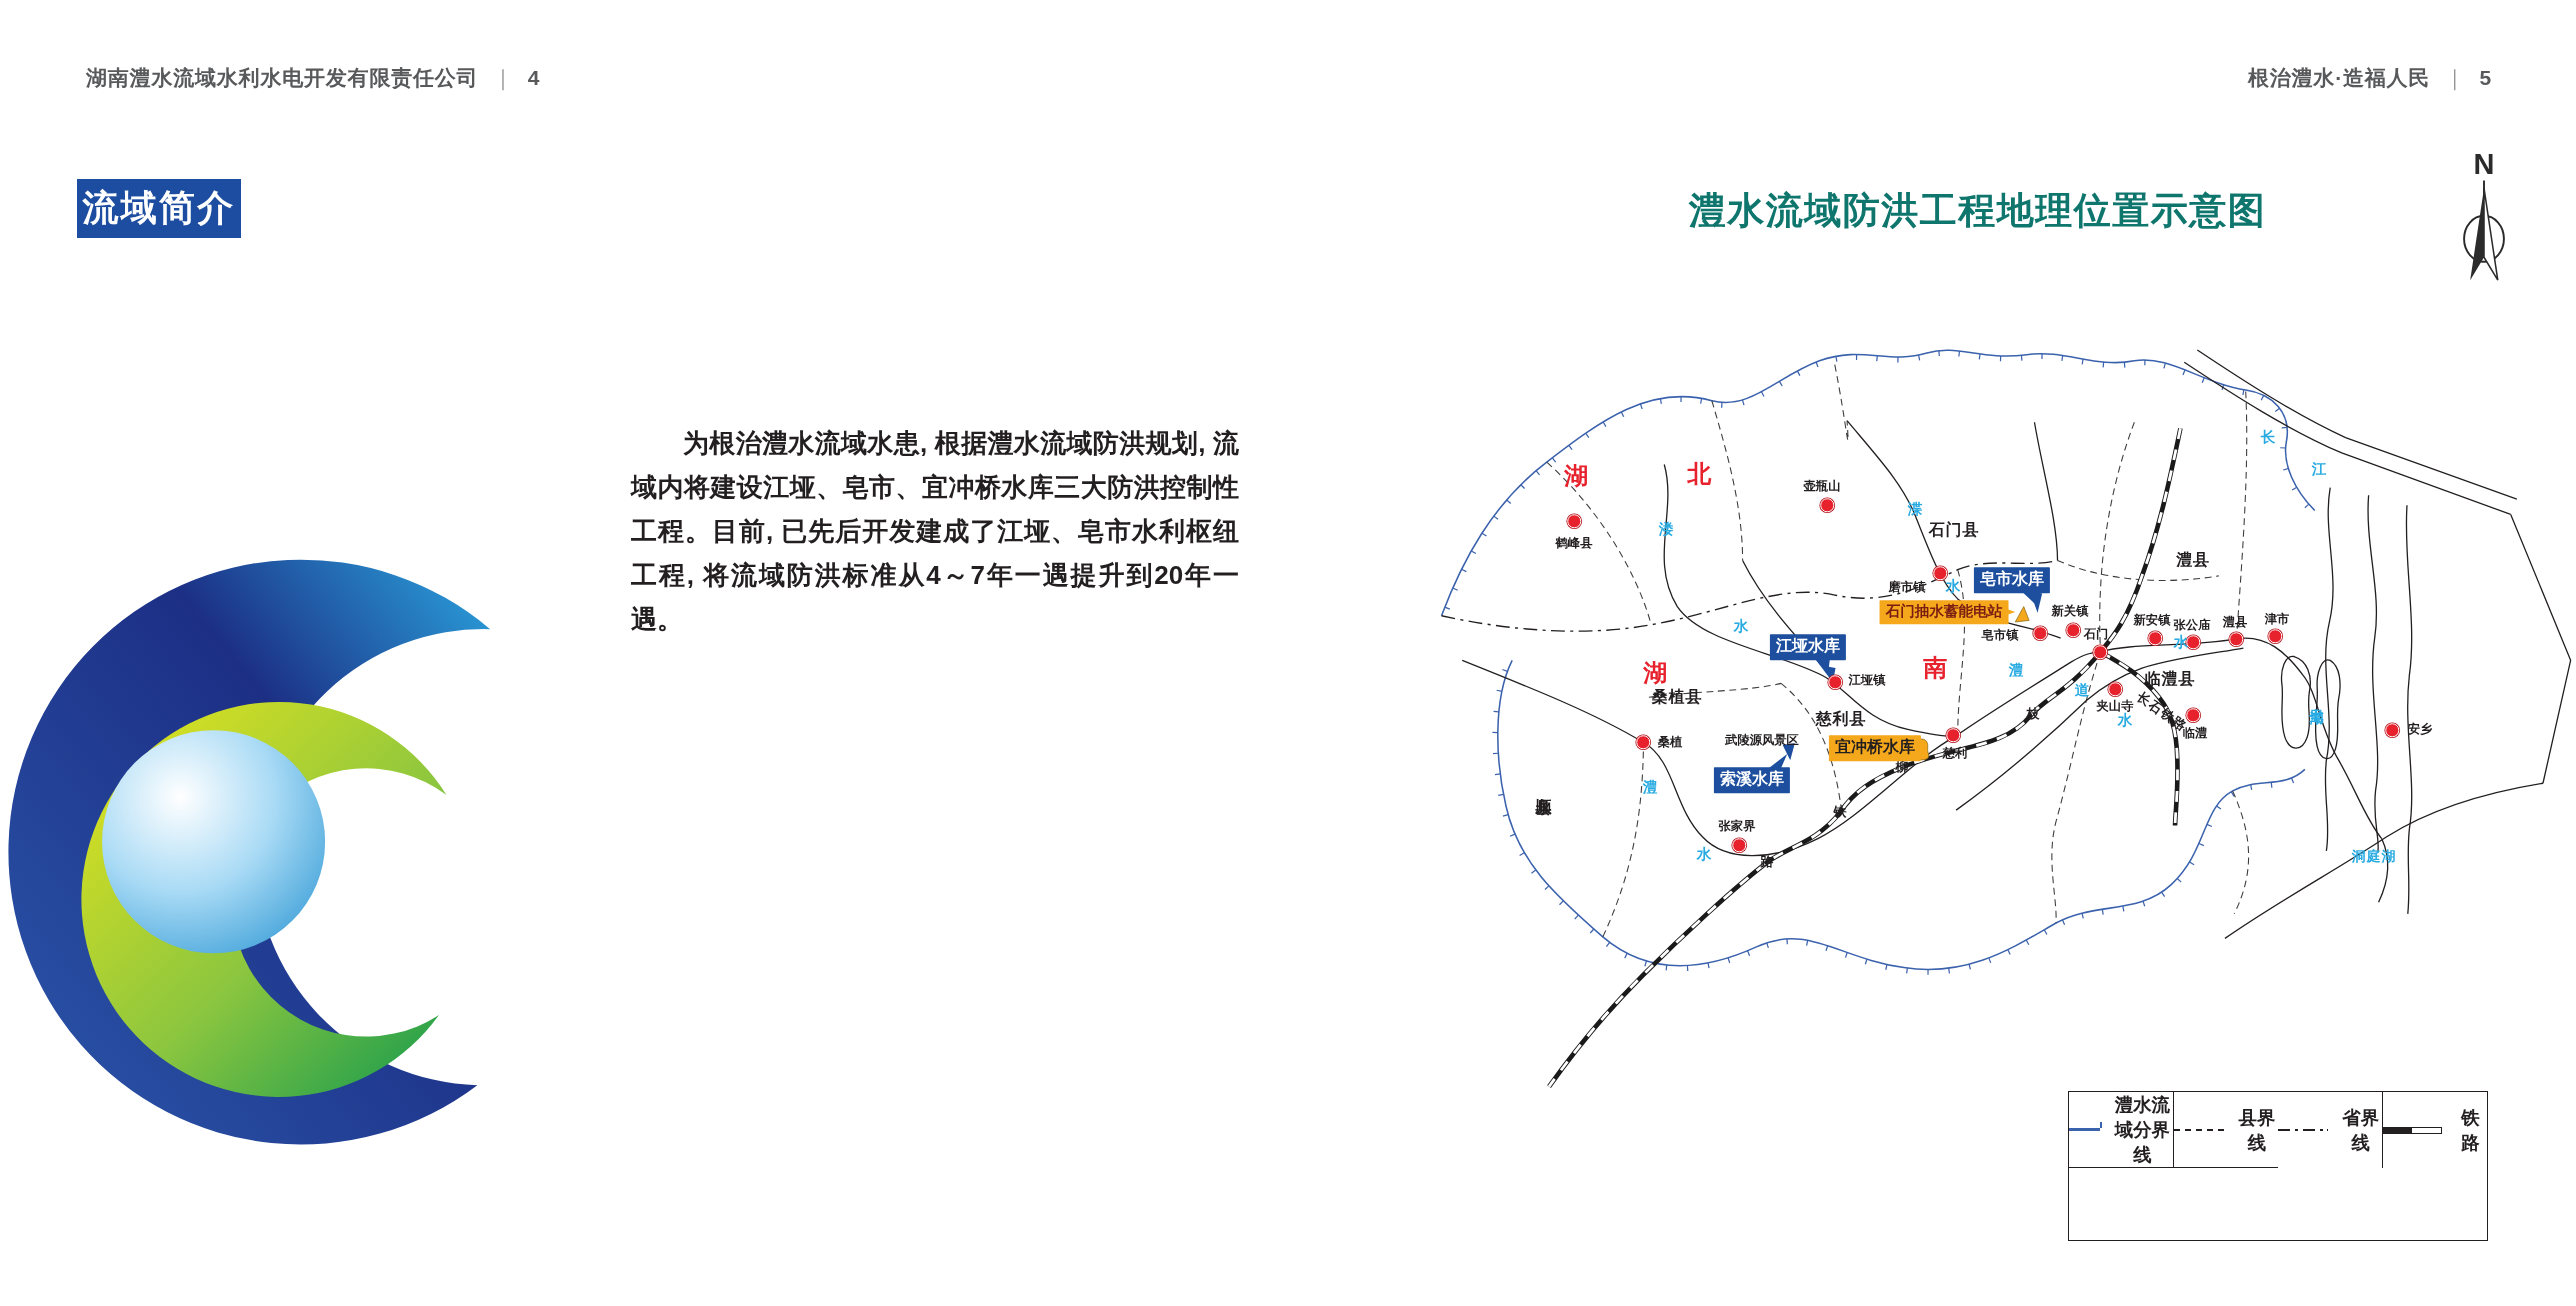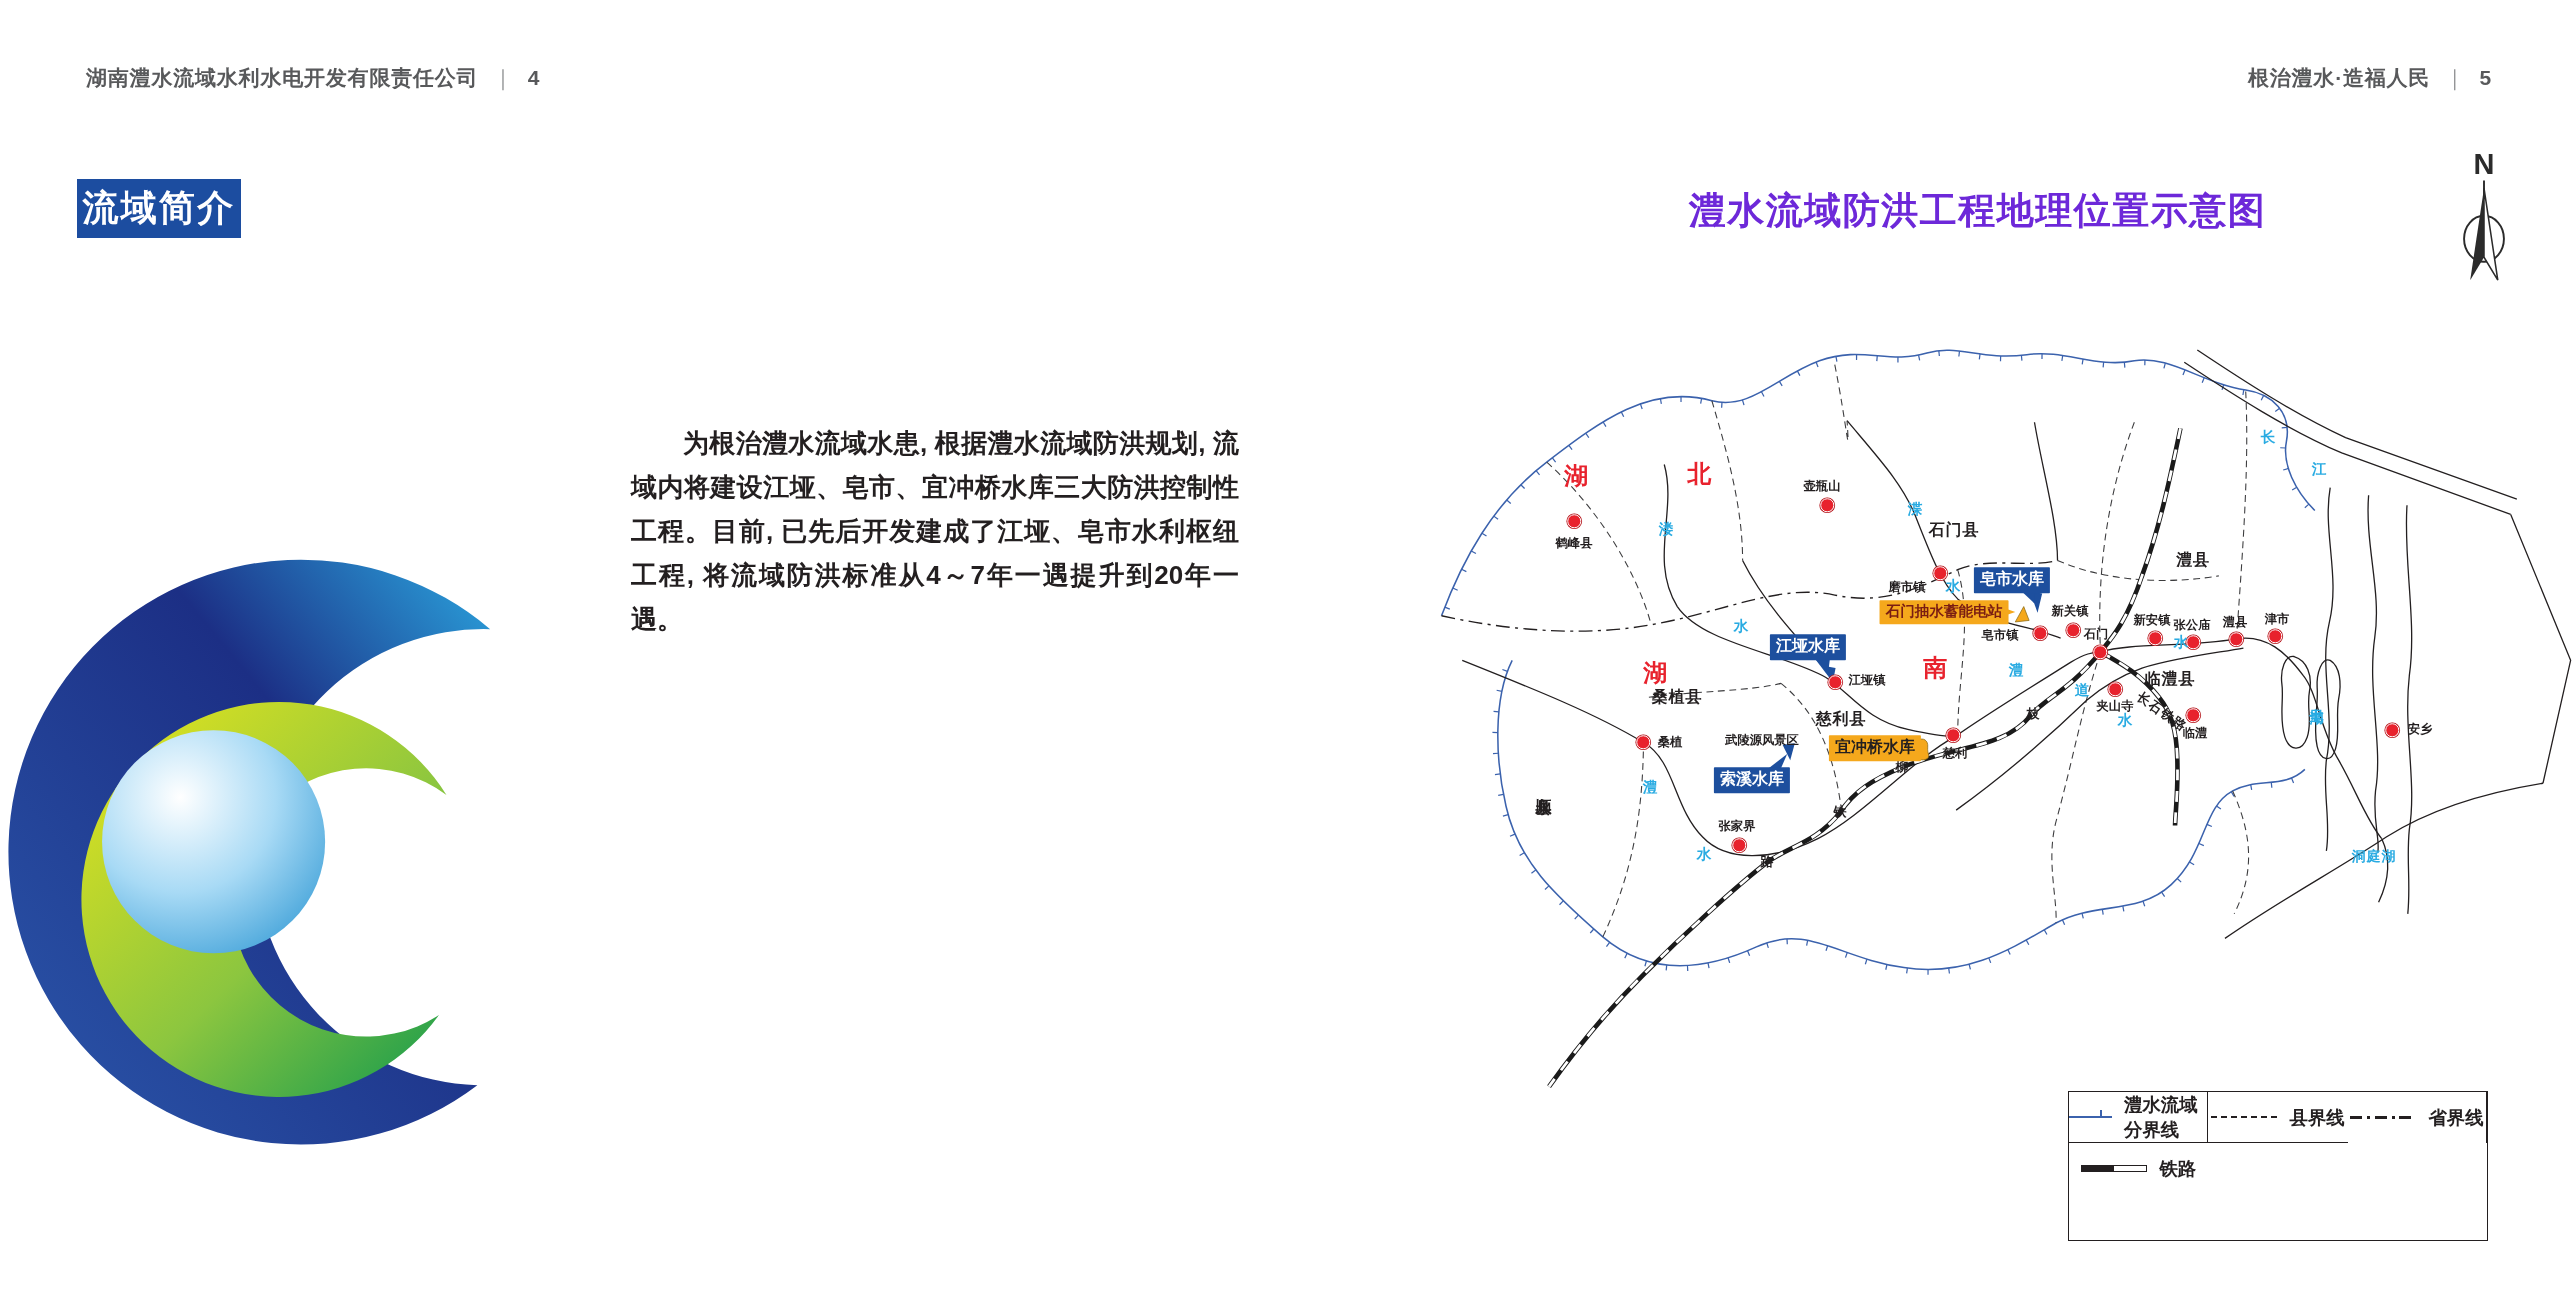--- a/index.html
+++ b/index.html
@@ -15,21 +15,21 @@
   
   .section-badge{position:absolute;left:77px;top:179px;width:164px;height:59px;
     background:#1c4da0;color:#fff;display:flex;align-items:center;justify-content:center;
     font-size:36px;font-weight:bold;letter-spacing:2.3px;}
   .body-text{position:absolute;left:631px;top:421px;width:608px;
     font-size:26px;line-height:44px;font-weight:600;text-align:justify;color:#231f20;}
   .body-text p{margin:0 0 42px 0;text-indent:2em;}
 
   
   .map-title{position:absolute;left:1682px;top:186px;width:591px;text-align:center;
-    font-size:37px;font-weight:bold;color:#6d28d9;letter-spacing:1.5px;}
+    font-size:37px;font-weight:bold;color:#0f766e;letter-spacing:1.5px;}
   .compass{position:absolute;left:2457px;top:150px;width:54px;text-align:center;}
   .compass .n{font-size:29px;font-weight:bold;color:#2b2b2b;line-height:1;}
 
   
   #map{position:absolute;left:1420px;top:330px;width:1156px;height:822px;}
   #map svg{position:absolute;left:0;top:0;}
   #map-labels{position:absolute;left:0;top:0;width:100%;height:100%;}
   #map-labels span{position:absolute;transform:translate(-50%,-50%);white-space:nowrap;}
   .prov{font-size:24px;font-weight:bold;color:#e8222d;letter-spacing:1.5px;}
   .county{font-size:16px;font-weight:bold;color:#231f20;letter-spacing:0.8px;}
@@ -45,21 +45,21 @@
   .co{font-weight:bold;padding:2.3px 6.1px;border-radius:0.8px;}
   .co-blue{background:#1d4f9e;color:#ffffff;font-size:16px;}
   .co-orange{background:#f5a81c;color:#231f20;font-size:16px;}
   .co-orange-dark{background:#f5a81c;color:#7a1d12;font-size:14.6px;}
 
   
   .legend{position:absolute;left:2068px;top:1091px;width:420px;height:150px;
     border:1.5px solid #231f20;box-sizing:border-box;background:#fff;}
   .legend-title{height:46px;border-bottom:1.5px solid #231f20;display:flex;align-items:center;
     justify-content:center;font-size:21.5px;font-weight:bold;letter-spacing:20px;text-indent:20px;}
-  .legend-grid{display:grid;grid-template-columns:1fr 1fr 1fr;grid-template-rows:1fr 1fr;height:101px;}
+  .legend-grid{display:grid;grid-template-columns:1fr 1fr 1fr 1fr;grid-template-rows:1fr 1fr;height:101px;text-align:center;}
   .legend-cell{display:flex;align-items:center;justify-content:center;font-size:18.4px;font-weight:bold;}
   .legend-cell.c1{border-right:1.5px solid #231f20;}
   .legend-cell.r1{border-bottom:1.5px solid #231f20;}
   .sym{display:inline-block;width:66px;margin-right:12.3px;position:relative;vertical-align:middle;}
   .sym-basin{height:2.3px;background:#3b62ad;}
   .sym-basin .tick{position:absolute;left:31px;top:-6.1px;width:2.3px;height:6.1px;background:#3b62ad;}
   .sym-county{height:0;border-top:2.3px dashed #231f20;}
   .sym-province{height:2.3px;
     background:repeating-linear-gradient(90deg,#231f20 0 12.3px,transparent 12.3px 17px,#231f20 17px 20px,transparent 20px 24.6px);}
   .sym-rail{height:7px;background:linear-gradient(90deg,#231f20 0 50%,#ffffff 50%);border:1.5px solid #231f20;box-sizing:border-box;}

